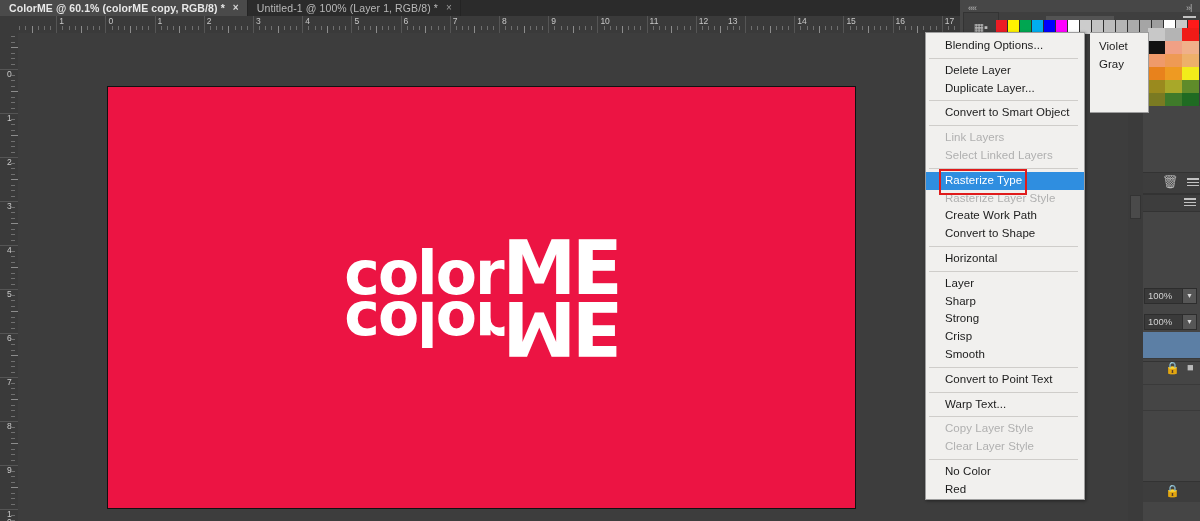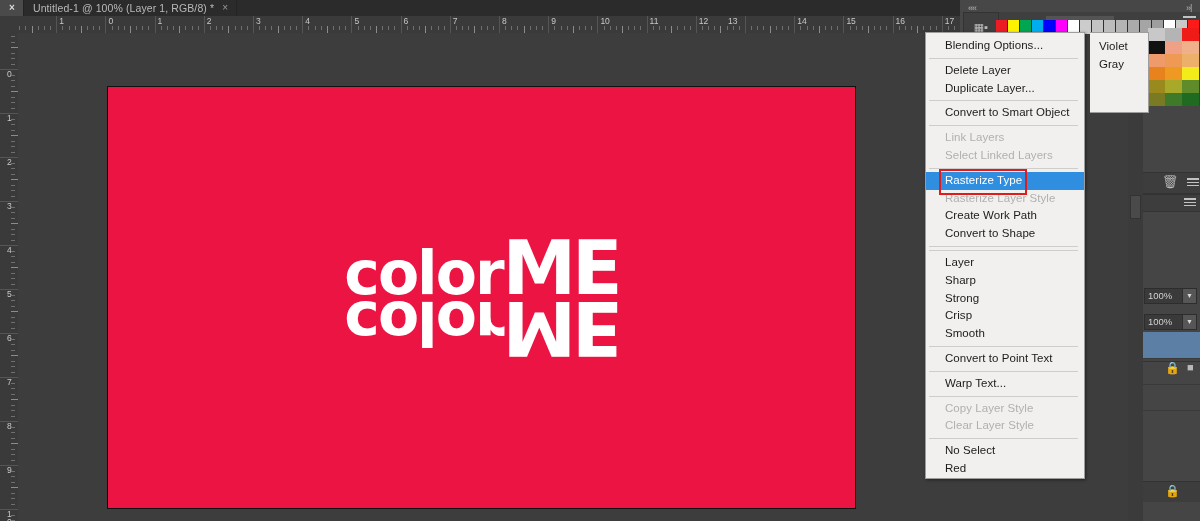--- a/index.html
+++ b/index.html
@@ -181,20 +181,21 @@
   }
   .ctxcolcol .ctxitem{padding-left:9px;}
 </style>
 </head>
 <body>
 
 <div id="app">
 
   <div class="tabbar">
     <div class="doctab active">
+      <span>ColorME @ 60.1% (colorME copy, RGB/8) *</span>
       <span class="tabclose">×</span>
     </div>
     <div class="doctab">
       <span>Untitled-1 @ 100% (Layer 1, RGB/8) *</span>
       <span class="tabclose">×</span>
     </div>
   </div>
 
   <div class="ruler-corner"></div>
   <div class="hruler" id="hruler">
@@ -640,35 +641,36 @@
       <div class="ctxitem">Convert to Smart Object</div>
       <div class="ctxsep"></div>
       <div class="ctxitem disabled">Link Layers</div>
       <div class="ctxitem disabled">Select Linked Layers</div>
       <div class="ctxsep"></div>
       <div class="ctxitem highlighted">Rasterize Type</div>
       <div class="ctxitem disabled">Rasterize Layer Style</div>
       <div class="ctxitem">Create Work Path</div>
       <div class="ctxitem">Convert to Shape</div>
       <div class="ctxsep"></div>
+      <div class="ctxitem">Horizontal</div>
       <div class="ctxsep"></div>
       <div class="ctxitem">Layer</div>
       <div class="ctxitem">Sharp</div>
       <div class="ctxitem">Strong</div>
       <div class="ctxitem">Crisp</div>
       <div class="ctxitem">Smooth</div>
       <div class="ctxsep"></div>
       <div class="ctxitem">Convert to Point Text</div>
       <div class="ctxsep"></div>
       <div class="ctxitem">Warp Text...</div>
       <div class="ctxsep"></div>
       <div class="ctxitem disabled">Copy Layer Style</div>
       <div class="ctxitem disabled">Clear Layer Style</div>
       <div class="ctxsep"></div>
-      <div class="ctxitem">No Select</div>
+      <div class="ctxitem">No Color</div>
       <div class="ctxitem">Red</div>
     </div>
   <div class="annobox"></div>
 
   <div class="ctxcolcol">
     <div class="ctxitem">Violet</div>
     <div class="ctxitem">Gray</div>
   </div>
 
 </div>

